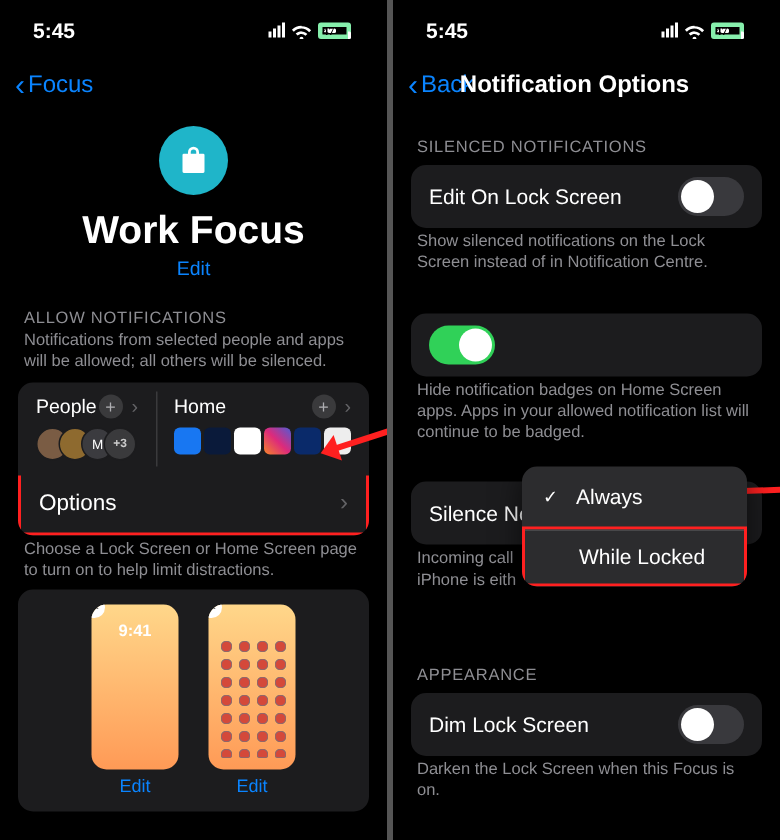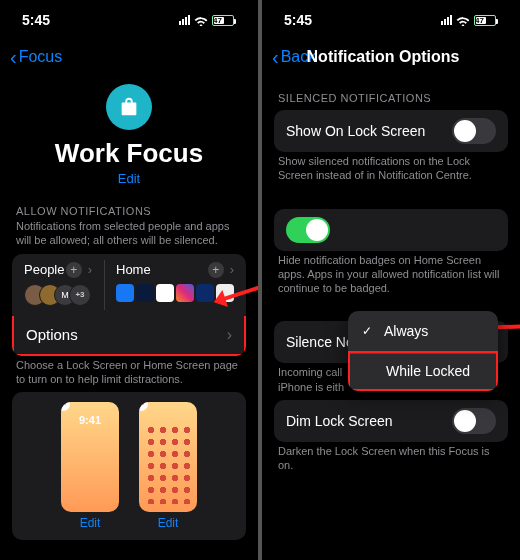--- a/index.html
+++ b/index.html
@@ -4,21 +4,21 @@
 <style>
 * { margin:0; padding:0; box-sizing:border-box; -webkit-font-smoothing:antialiased; }
 body { background:#555; font-family:-apple-system,"SF Pro Text","Helvetica Neue",sans-serif; display:flex; justify-content:center; width:520px; height:560px; overflow:hidden; }
 .phones { display:flex; gap:4px; background:#555; }
 .phone { width:258px; height:560px; background:#000; position:relative; overflow:hidden; color:#fff; }
 .status-bar { height:40px; display:flex; align-items:center; justify-content:space-between; padding:0 24px 0 22px; font-size:14px; font-weight:600; }
 .status-right { display:flex; align-items:center; gap:4px; }
 .signal { display:flex; align-items:flex-end; gap:1px; }
 .signal i { width:2px; background:#fff; display:block; }
 .signal i:nth-child(1){height:4px} .signal i:nth-child(2){height:6px} .signal i:nth-child(3){height:8px} .signal i:nth-child(4){height:10px}
-.battery { width:22px; height:11px; border:1px solid #86efac; border-radius:2px; position:relative; display:flex; align-items:center; justify-content:flex-start; font-size:8px; font-weight:700; color:#000; }
+.battery { width:22px; height:11px; border:3px solid #86efac; border-radius:2px; position:relative; display:flex; align-items:center; justify-content:flex-start; font-size:8px; font-weight:700; color:#000;font-family:Liberation Serif, serif; }
 .battery::after { content:""; position:absolute; right:-3px; top:3px; width:2px; height:5px; background:#fff; border-radius:0 1px 1px 0; }
 .battery .fill { position:absolute; left:1px; top:1px; bottom:1px; width:48%; background:#fff; border-radius:1px; }
 .battery span { position:relative; z-index:1; }
 .nav { height:34px; display:flex; align-items:center; padding:0 10px; position:relative; }
 .back { color:#0a84ff; font-size:16px; display:flex; align-items:center; gap:2px; cursor:pointer; }
 .back .chev { font-size:20px; }
 .nav-title { position:absolute; left:0; right:16px; text-align:center; font-size:16px; font-weight:600; pointer-events:none; }
 .content { padding:0 12px; }
 .focus-hero { text-align:center; margin-top:10px; }
 .focus-icon { width:46px; height:46px; border-radius:50%; background:#1fb5c9; display:inline-flex; align-items:center; justify-content:center; }
@@ -214,21 +214,21 @@
       <span class="chev">‹</span>
       <span>Back</span>
     </div>
     <div class="nav-title">Notification Options</div>
   </div>
 
   <div class="content">
     <div class="sect-label">SILENCED NOTIFICATIONS</div>
     <div class="r-group">
       <div class="r-row">
-        <span>Show On Lock Screen</span>
+        <span>Edit On Lock Screen</span>
         <div class="switch">
               <div class="knob"></div>
             </div>
       </div>
     </div>
     <div class="sect-sub">Show silenced notifications on the Lock Screen instead of in Notification Centre.</div>
 
     <div class="gap"></div>
     <div class="r-group">
       <div class="r-row">
@@ -244,20 +244,21 @@
       <div class="r-row">
         <span>Silence Notifications</span>
         <span class="r-detail">
               <span>Always</span>
               <span style="font-size:10px">⌃⌄</span>
             </span>
       </div>
     </div>
     <div class="sect-sub"><span>Incoming call</span><br><span>iPhone is eith</span></div>
 
+    <div class="sect-label" style="margin-top:50px">APPEARANCE</div>
     <div class="r-group">
       <div class="r-row">
         <span>Dim Lock Screen</span>
         <div class="switch">
               <div class="knob"></div>
             </div>
       </div>
     </div>
     <div class="sect-sub">Darken the Lock Screen when this Focus is on.</div>
   </div>

